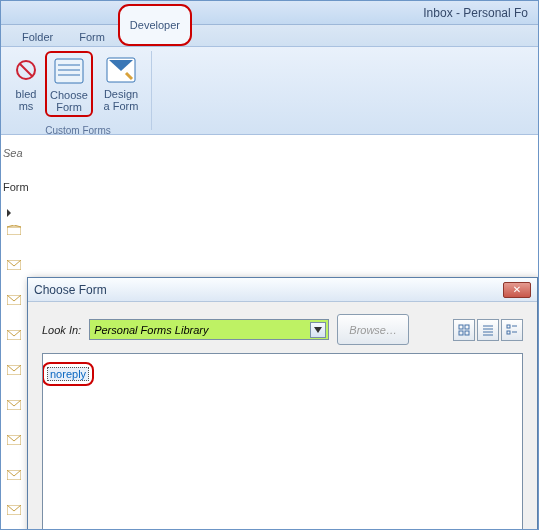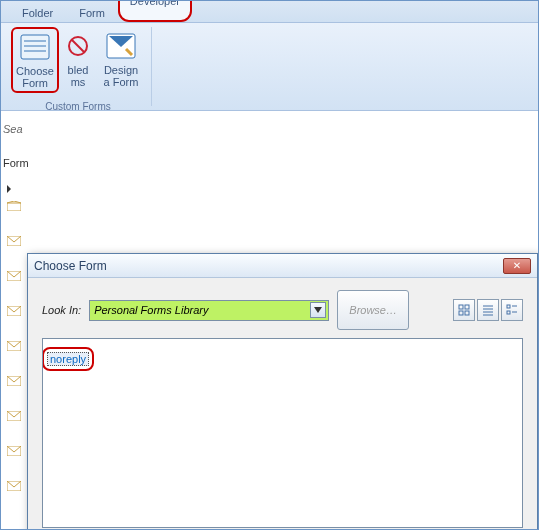--- a/index.html
+++ b/index.html
@@ -41,67 +41,70 @@
   .dialog { position: absolute; top: 142px; left: 26px; width: 511px; height: 386px; background: #f0f0f0; border: 1px solid #5b7fa8; box-shadow: 2px 2px 8px rgba(0,0,0,0.35); }
   .dlg-titlebar { height: 24px; background: linear-gradient(to bottom, #fafdff, #dde8f5); display: flex; align-items: center; justify-content: space-between; padding: 0 6px; border-bottom: 1px solid #b3c6dd; }
   .dlg-title { color: #2b4466; font-size: 12px; }
   .dlg-close { width: 28px; height: 16px; background: linear-gradient(to bottom, #e49a90, #c8574a); border: 1px solid #8d362d; border-radius: 2px; color: #fff; display: flex; align-items: center; justify-content: center; cursor: pointer; font-size: 10px; line-height: 1; }
   .dlg-body { padding: 12px 14px; }
 
   .row { display: flex; align-items: center; margin-bottom: 8px; gap: 8px; font-style: italic; }
   .label { color: #222; }
   .combo { flex: 0 0 240px; height: 21px; border: 1px solid #7a8fa6; background: #bef264; display: flex; align-items: center; justify-content: space-between; padding: 0 2px 0 4px; }
   .combo .arrow { width: 16px; height: 16px; border: 1px solid #7a8fa6; background: linear-gradient(to bottom, #f5f9fd, #d7e4f2); display: flex; align-items: center; justify-content: center; }
-  .btn { height: 40px; border: 1px solid #8a9db1; background: linear-gradient(to bottom, #fefefe, #e3e9f0); border-radius: 3px; padding: 0 10px; display: inline-flex; align-items: center; justify-content: center; cursor: pointer; color: #222; min-width: 72px; }
+  .btn { height: 31px; border: 1px solid #8a9db1; background: linear-gradient(to bottom, #fefefe, #e3e9f0); border-radius: 3px; padding: 0 10px; display: inline-flex; align-items: center; justify-content: center; cursor: pointer; color: #222; min-width: 72px; }
   .btn.disabled { color: #9a9a9a; cursor: default; }
   .viewbtns { display: flex; gap: 2px; margin-left: auto; }
   .viewbtn { width: 22px; height: 22px; border: 1px solid #8a9db1; background: linear-gradient(to bottom, #fefefe, #e3e9f0); display: flex; align-items: center; justify-content: center; cursor: pointer; }
 
   .listbox { width: 100%; height: 190px; border: 1px solid #7a8fa6; background: #fff; position: relative; overflow: hidden; }
   .listitem { position: absolute; top: 13px; left: 4px; padding: 0px 2px; color: #0b67c1; }
   .listitem.selected { border: 1px dotted #555; background: rgba(160,190,230,0.25); }
   .listitem.highlighted::after { content:""; position:absolute; top:-6px; left:-6px; right:-6px; bottom:-6px; border:2px solid #c00; border-radius:8px; }
 </style>
 </head>
 <body>
 
 <div class="app">
 
+  <div class="titlebar">
+    <span class="title">Inbox - Personal Fo</span>
+  </div>
 
   <div class="tabs">
     <div class="tab">Folder</div>
     <div class="tab">Form</div>
     <div class="tab active highlighted">Developer</div>
   </div>
 
   <div class="ribbon">
     <div class="rgroup">
       <div class="rbuttons">
+        <div class="rbtn partial">
+          <span class="ricon">
+            <svg width="24" height="24" viewBox="0 0 24 24">
+                <circle cx="12" cy="12" r="9" fill="none" stroke="#c23" stroke-width="2"></circle>
+                <line x1="6" y1="6" x2="18" y2="18" stroke="#c23" stroke-width="2"></line>
+              </svg>
+          </span>
+          <span class="rlabel" style="white-space:pre-line;">bled
+ms</span>
+        </div>
         <div class="rbtn highlighted">
           <span class="ricon">
             <svg width="30" height="26" viewBox="0 0 30 26">
                 <rect x="1" y="1" width="28" height="24" rx="2" fill="#eaf3fb" stroke="#3a77b6"></rect>
                 <line x1="4" y1="7" x2="26" y2="7" stroke="#3a77b6"></line>
                 <line x1="4" y1="12" x2="26" y2="12" stroke="#3a77b6"></line>
                 <line x1="4" y1="17" x2="26" y2="17" stroke="#3a77b6"></line>
               </svg>
           </span>
           <span class="rlabel" style="white-space:pre-line;">Choose
 Form</span>
         </div>
-        <div class="rbtn partial">
-          <span class="ricon">
-            <svg width="24" height="24" viewBox="0 0 24 24">
-                <circle cx="12" cy="12" r="9" fill="none" stroke="#c23" stroke-width="2"></circle>
-                <line x1="6" y1="6" x2="18" y2="18" stroke="#c23" stroke-width="2"></line>
-              </svg>
-          </span>
-          <span class="rlabel" style="white-space:pre-line;">bled
-ms</span>
-        </div>
         <div class="rbtn">
           <span class="ricon">
             <svg width="30" height="26" viewBox="0 0 30 26">
                 <rect x="1" y="1" width="28" height="24" rx="2" fill="#fff" stroke="#3a77b6"></rect>
                 <path d="M3 3 L27 3 L15 14 Z" fill="#3a77b6"></path>
                 <path d="M20 16 L26 22" stroke="#d8a23b" stroke-width="3"></path>
               </svg>
           </span>
           <span class="rlabel" style="white-space:pre-line;">Design
 a Form</span>

